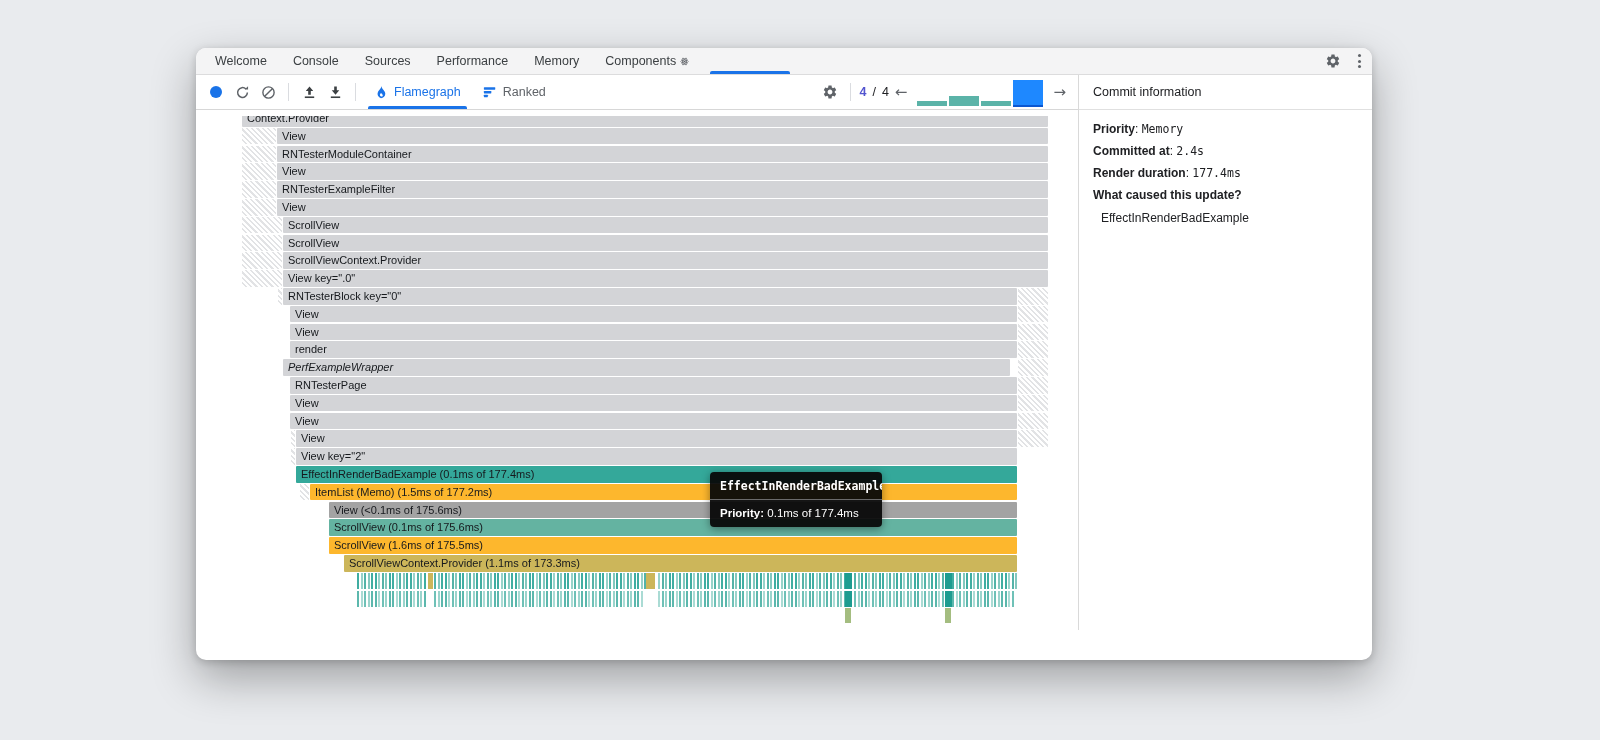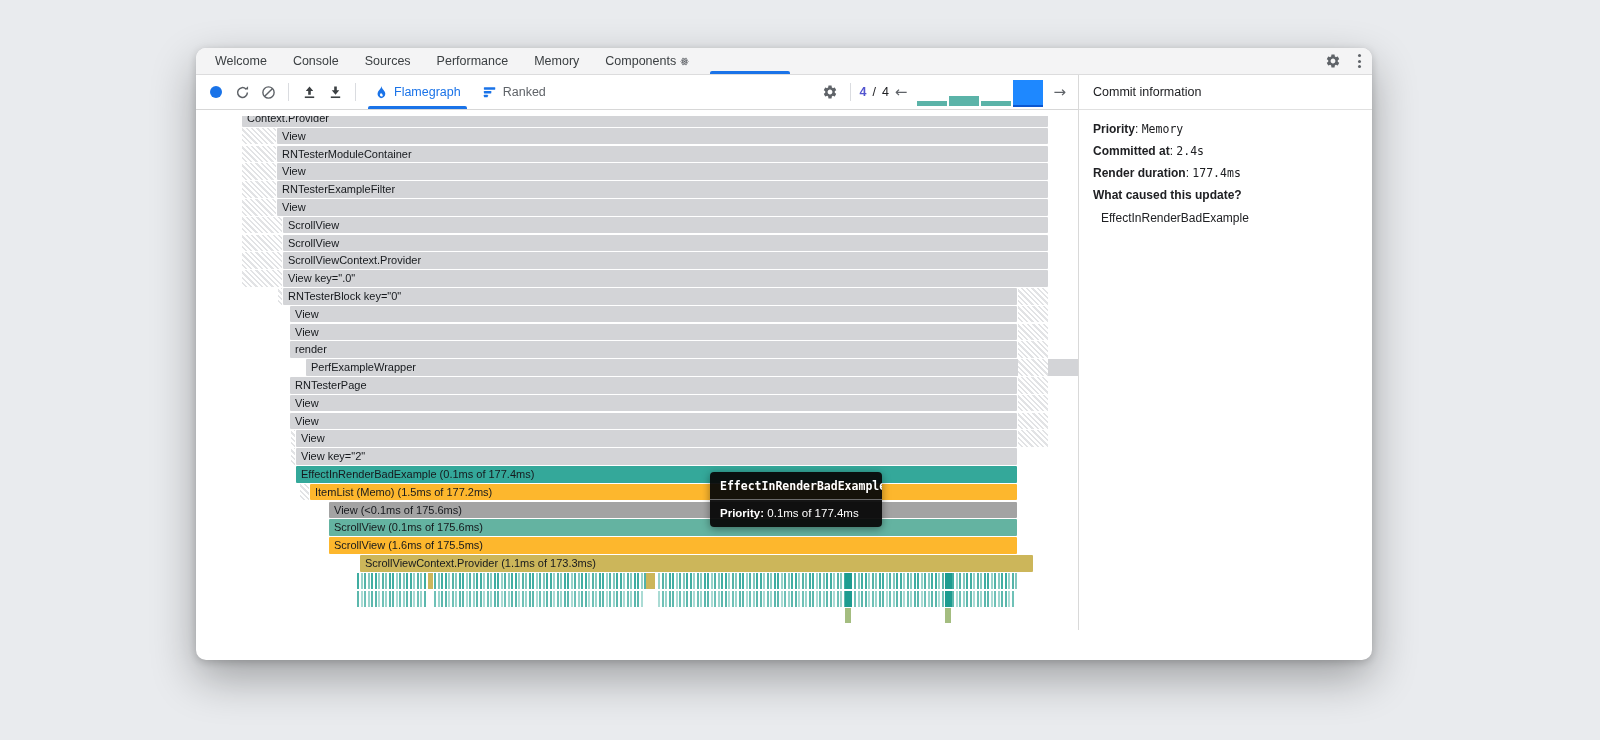--- a/index.html
+++ b/index.html
@@ -308,21 +308,21 @@
               </div>
               <div class="flamerow" style="top: 207.6px; left: 0px; right: 0px;">
                 <div class="fbar" style="left: 94px; width: 727px; background: rgb(211, 212, 215);">View</div>
                 <div class="hatch" style="left: 822px; width: 30px;"></div>
               </div>
               <div class="flamerow" style="top: 225.4px; left: 0px; right: 0px;">
                 <div class="fbar" style="left: 94px; width: 727px; background: rgb(211, 212, 215);">render</div>
                 <div class="hatch" style="left: 822px; width: 30px;"></div>
               </div>
               <div class="flamerow" style="top: 243.2px; left: 0px; right: 0px;">
-                <div class="fbar" style="left: 110px; width: 782px; background: rgb(211, 212, 215);">PerfExampleWrapper</div>
+                <div class="fbar" style="left: 87px; width: 727px; background: rgb(211, 212, 215); font-style: italic;">PerfExampleWrapper</div>
                 <div class="hatch" style="left: 822px; width: 30px;"></div>
               </div>
               <div class="flamerow" style="top: 261px; left: 0px; right: 0px;">
                 <div class="fbar" style="left: 94px; width: 727px; background: rgb(211, 212, 215);">RNTesterPage</div>
                 <div class="hatch" style="left: 822px; width: 30px;"></div>
               </div>
               <div class="flamerow" style="top: 278.8px; left: 0px; right: 0px;">
                 <div class="fbar" style="left: 94px; width: 727px; background: rgb(211, 212, 215);">View</div>
                 <div class="hatch" style="left: 822px; width: 30px;"></div>
               </div>
@@ -348,21 +348,21 @@
               </div>
               <div class="flamerow" style="top: 385.6px; left: 0px; right: 0px;">
                 <div class="fbar" style="left: 133px; width: 688px; background: #a3a3a3;">View (&lt;0.1ms of 175.6ms)</div>
               </div>
               <div class="flamerow" style="top: 403.4px; left: 0px; right: 0px;">
                 <div class="fbar" style="left: 133px; width: 688px; background: rgb(100, 179, 161);">ScrollView (0.1ms of 175.6ms)</div>
               </div>
               <div class="flamerow" style="top: 421.2px; left: 0px; right: 0px;">
                 <div class="fbar" style="left: 133px; width: 688px; background: rgb(253, 183, 45);">ScrollView (1.6ms of 175.5ms)</div>
               </div>
-              <div class="flamerow" style="top: 439px; left: 16px; right: 0px;">
+              <div class="flamerow" style="top: 439px; left: 0px; right: 0px;">
                 <div class="fbar" style="left: 148px; width: 673px; background: rgb(204, 182, 90);">ScrollViewContext.Provider (1.1ms of 173.3ms)</div>
               </div>
               <div class="flamerow" style="top: 456.8px; left: 0px; right: 0px;">
                 <div class="dense-bar" style="left: 161px; width: 2px; background: rgb(63, 173, 161);"></div>
                 <div class="dense-bar" style="left: 164.5px; width: 2px; background: rgb(151, 210, 202);"></div>
                 <div class="dense-bar" style="left: 168px; width: 2px; background: rgb(84, 179, 168);"></div>
                 <div class="dense-bar" style="left: 171.5px; width: 2px; background: rgb(131, 200, 191);"></div>
                 <div class="dense-bar" style="left: 175px; width: 2px; background: rgb(63, 173, 161);"></div>
                 <div class="dense-bar" style="left: 178.5px; width: 2px; background: rgb(63, 173, 161);"></div>
                 <div class="dense-bar" style="left: 182px; width: 2px; background: rgb(151, 210, 202);"></div>

